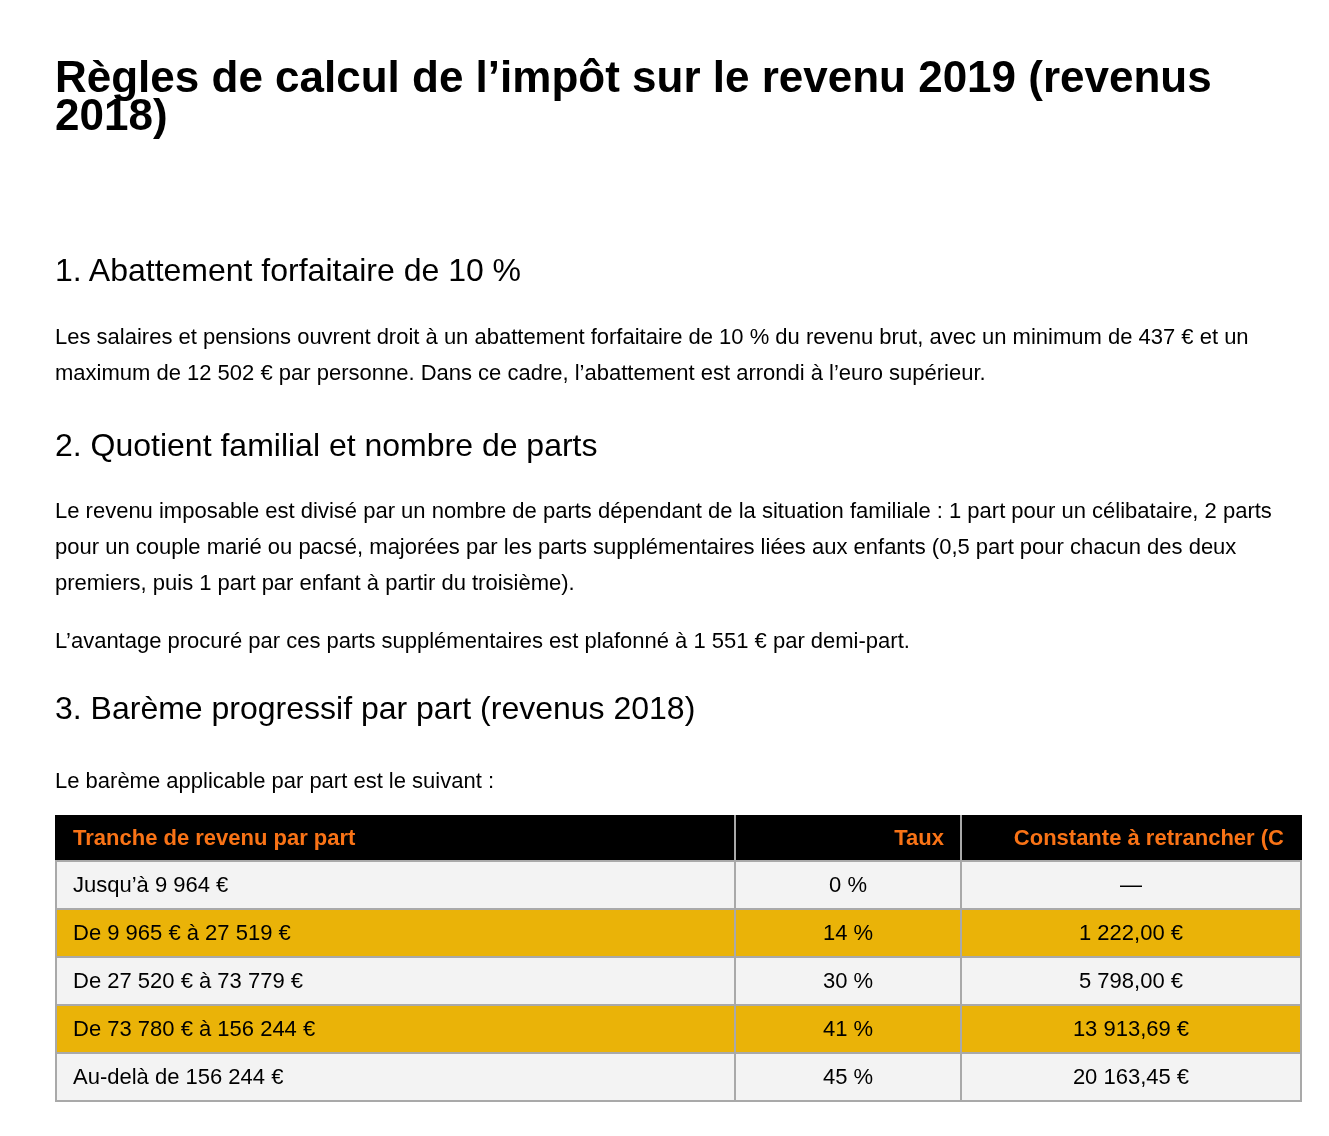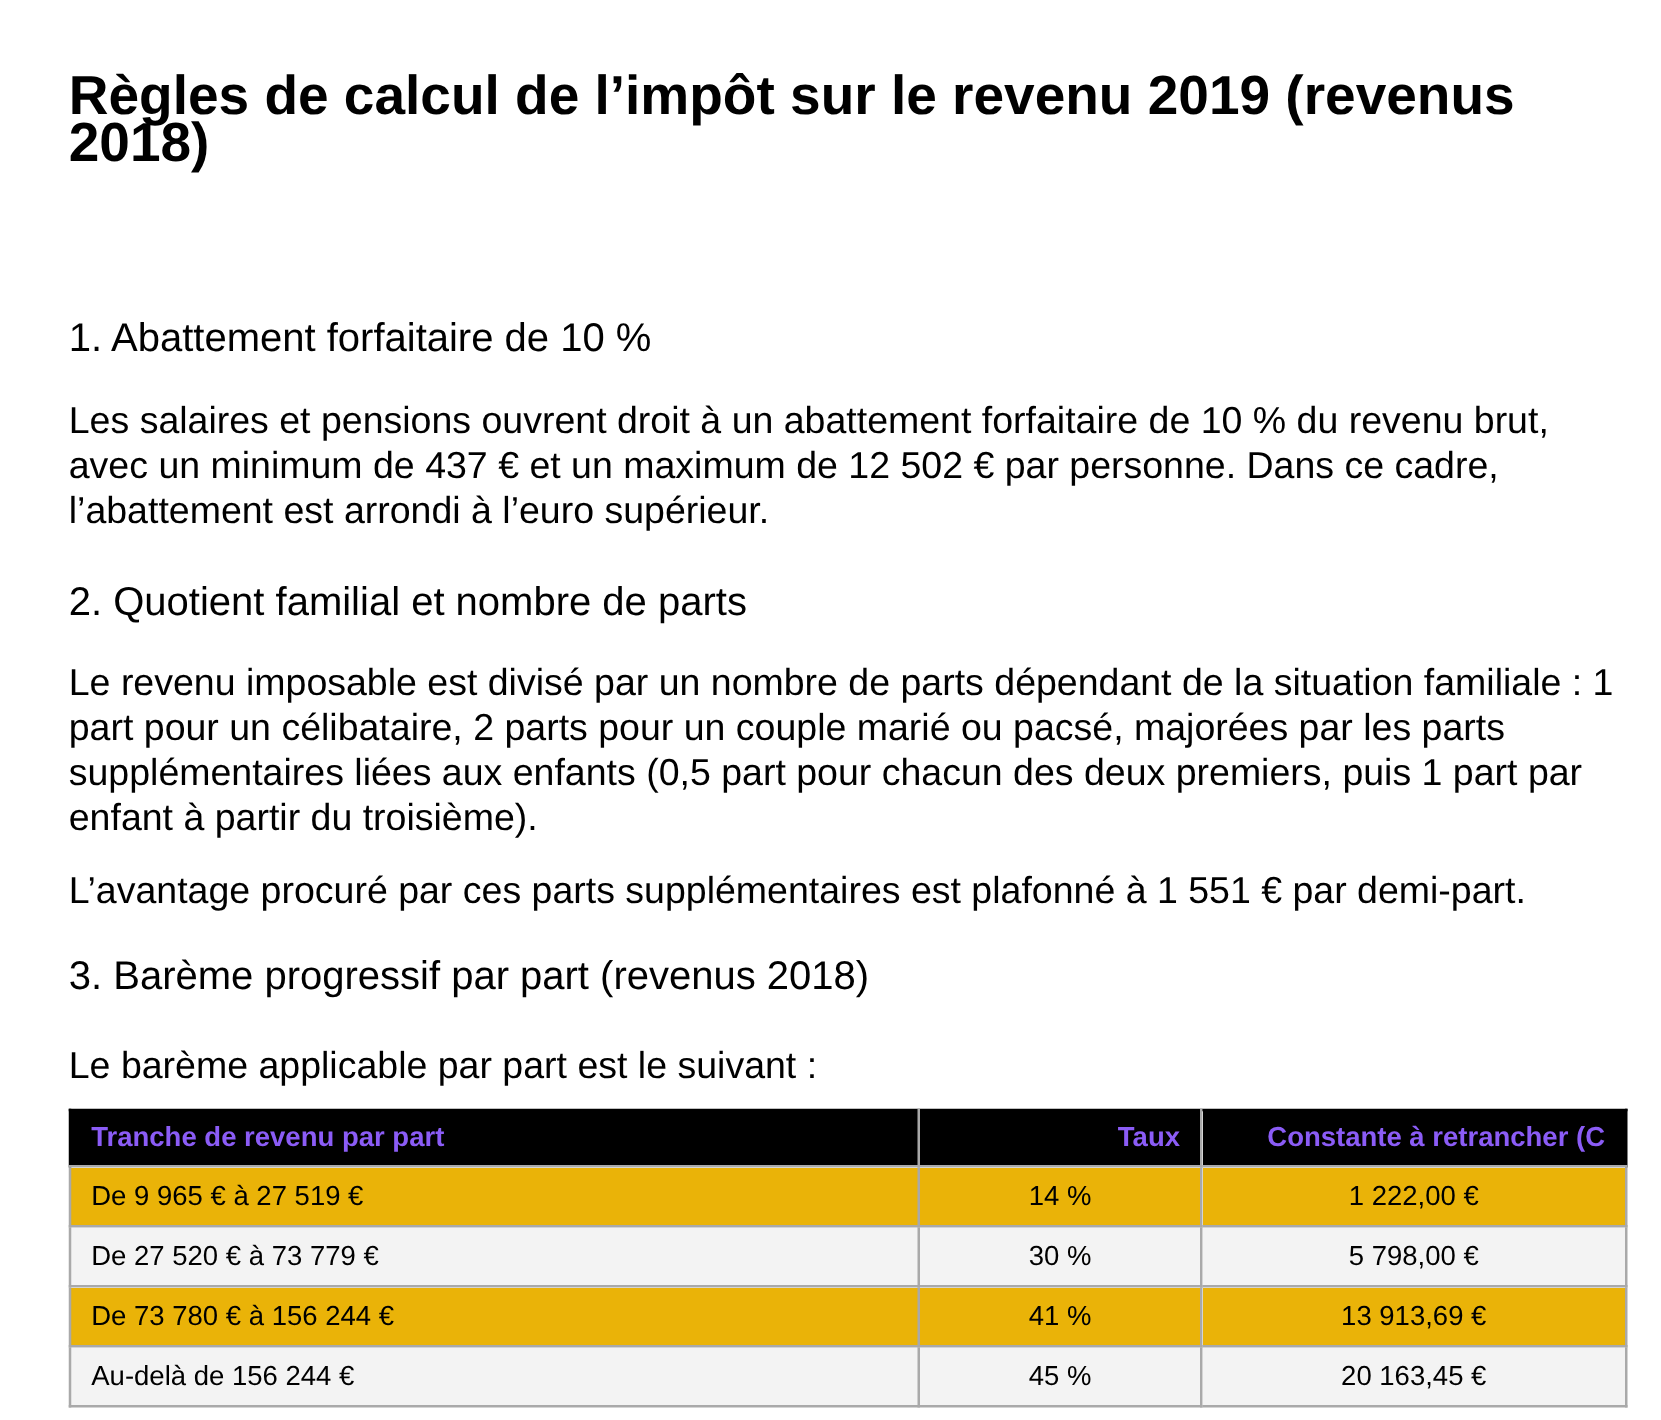--- a/index.html
+++ b/index.html
@@ -19,21 +19,21 @@
     font-weight: bold;
     margin: 58px 0 0 0;
   }
   h2 {
     font-size: 32px;
     line-height: 34px;
     font-weight: normal;
     margin: 36px 0 0 0;
   }
   p {
-    font-size: 30px;
+    font-size: 22px;
     line-height: 36px;
     margin: 30px 0 0 0;
   }
   .mt119 { margin-top: 119px; }
   .mt38  { margin-top: 38px; }
   .mt37  { margin-top: 37px; }
   .mt32  { margin-top: 32px; }
   .mt31  { margin-top: 31px; }
   .mt22  { margin-top: 22px; }
   .mt16  { margin-top: 16px; }
@@ -45,21 +45,21 @@
     font-size: 22px;
   }
   table.bareme th, table.bareme td {
     border: 2px solid #a9a9a9;
     box-sizing: border-box;
     overflow: hidden;
     white-space: nowrap;
   }
   table.bareme th {
     background: #000000;
-    color: #8b5cf6;
+    color: #f97316;
     font-weight: bold;
     text-align: left;
     padding: 8px 16px 9px 16px;
     line-height: 26px;
     border-top-color: #000000;
   }
   table.bareme th:first-child { border-left-color: #000000; }
   table.bareme th:last-child  { border-right-color: #000000; }
   table.bareme th + th { border-left-color: #6b6b6b; text-align: right; }
   table.bareme td {
@@ -97,20 +97,25 @@
         <col class="c3">
       </colgroup>
     <thead>
       <tr>
         <th>Tranche de revenu par part</th>
         <th>Taux</th>
         <th>Constante à retrancher (C</th>
       </tr>
     </thead>
     <tbody>
+      <tr class="row-light">
+        <td class="c1">Jusqu’à 9 964 €</td>
+        <td class="c2">0 %</td>
+        <td class="c3">—</td>
+      </tr>
       <tr class="row-dark">
         <td class="c1">De 9 965 € à 27 519 €</td>
         <td class="c2">14 %</td>
         <td class="c3">1 222,00 €</td>
       </tr>
       <tr class="row-light">
         <td class="c1">De 27 520 € à 73 779 €</td>
         <td class="c2">30 %</td>
         <td class="c3">5 798,00 €</td>
       </tr>

